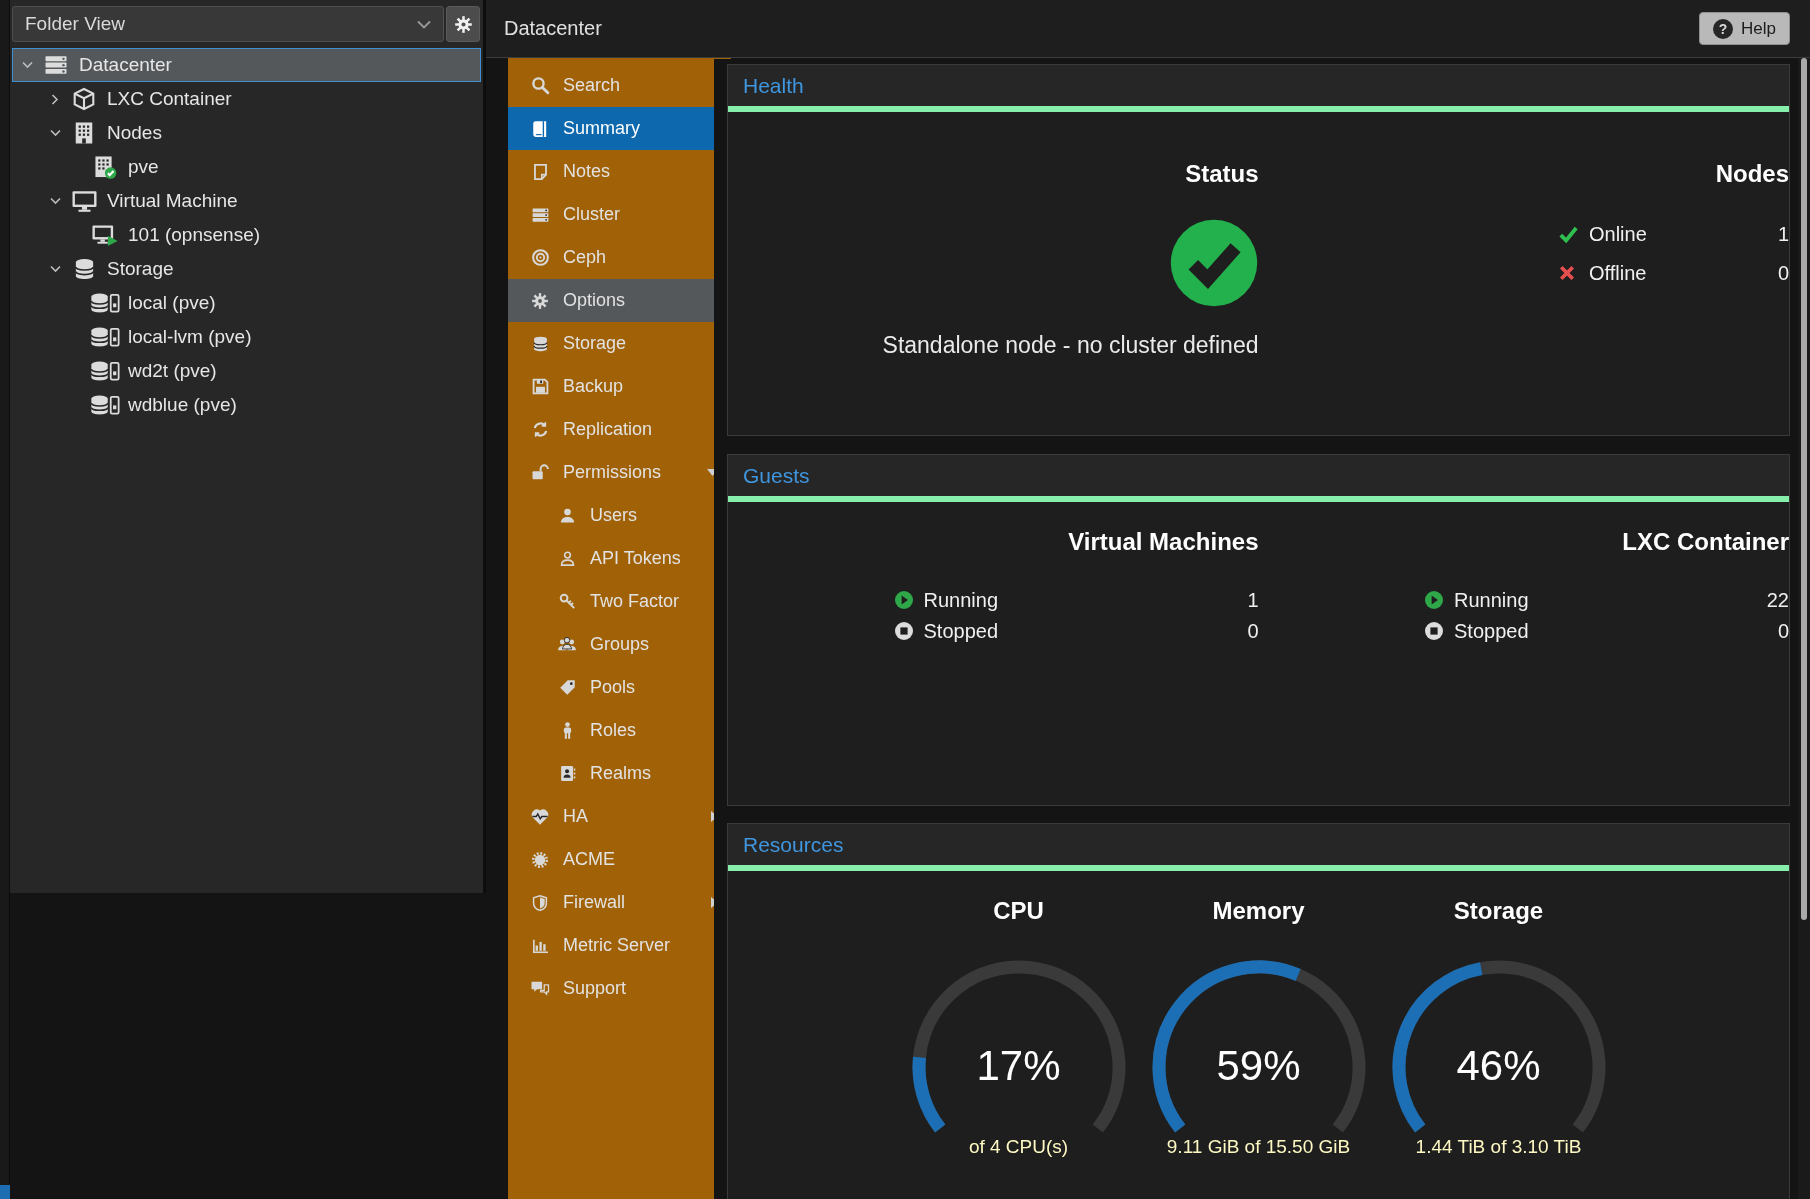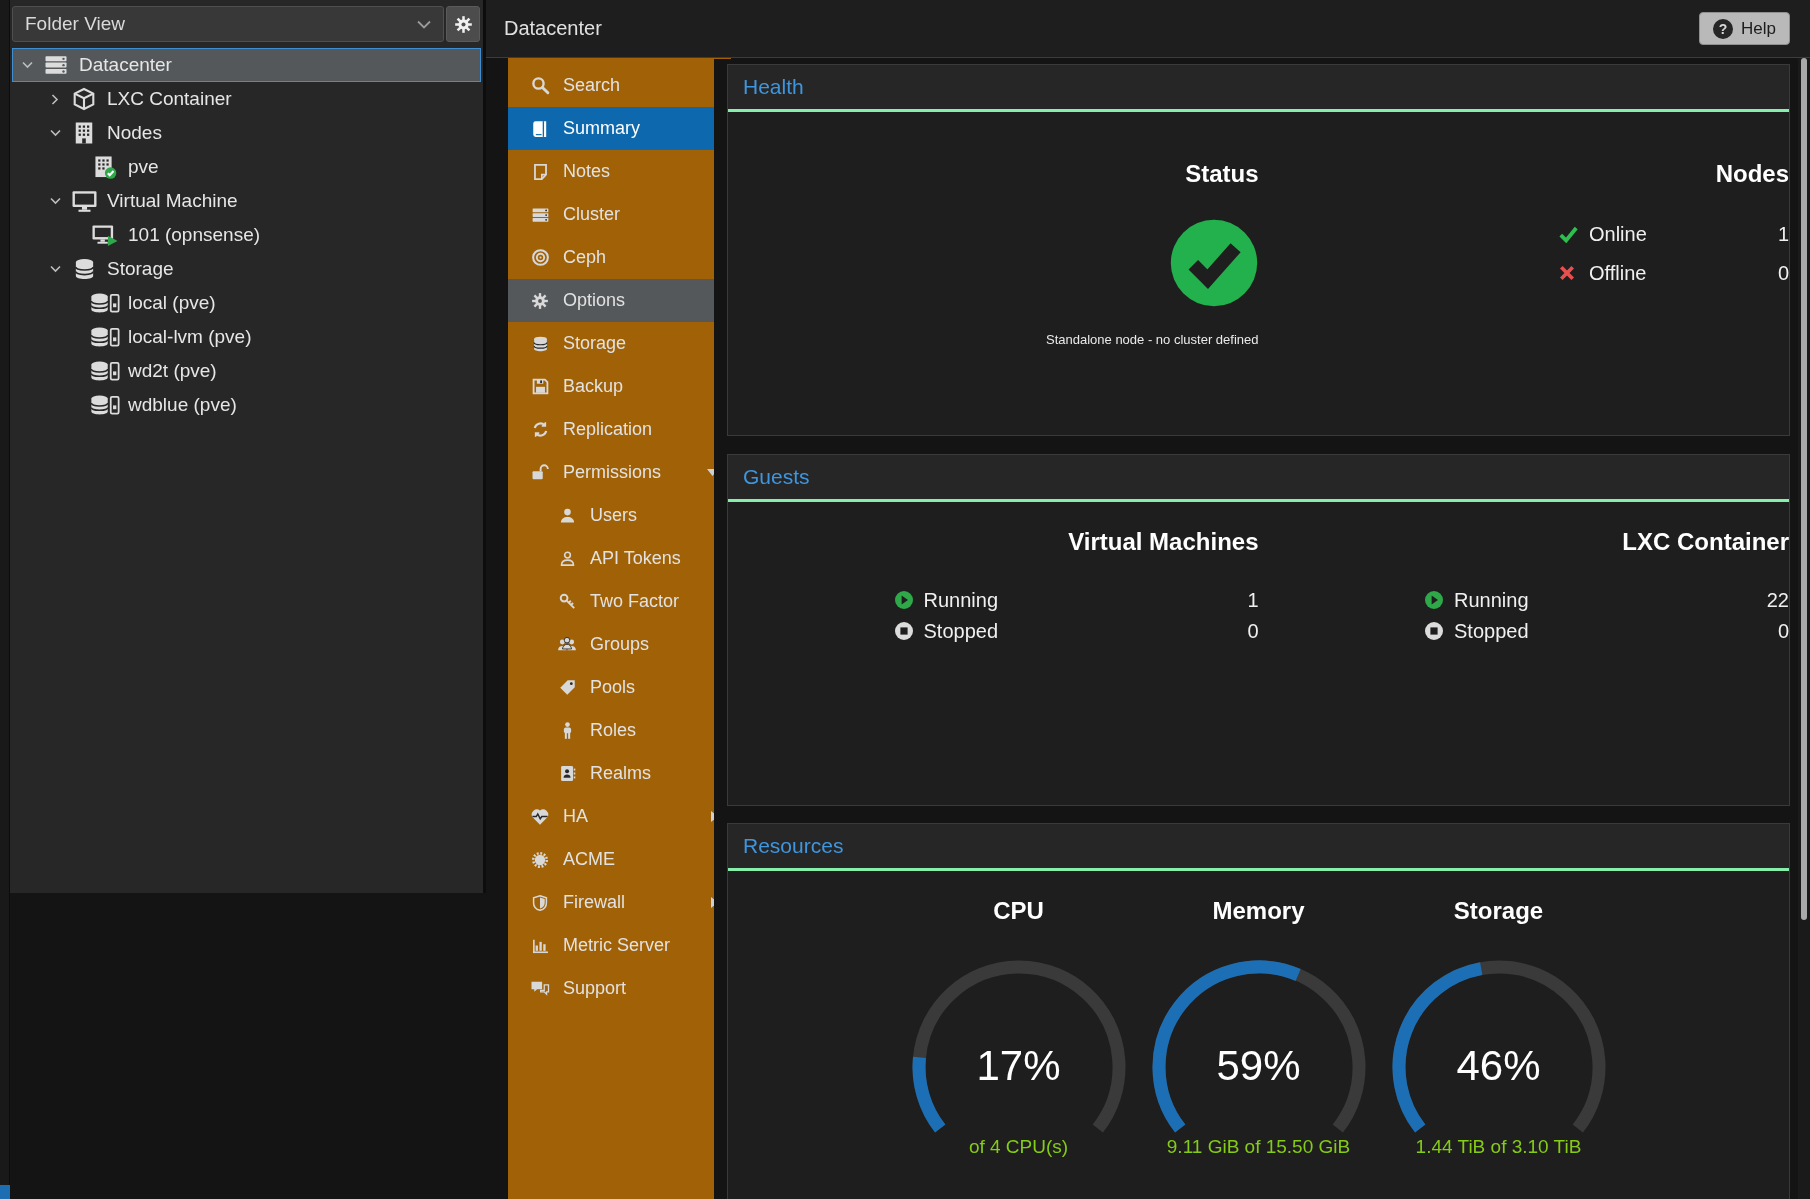--- a/index.html
+++ b/index.html
@@ -57,51 +57,51 @@
   .mi .ic { width:24px; margin-right:11px; flex:none; display:flex; justify-content:center; color:#d8d8d8; }
   .mi.indent { padding-left:47px;align-items:center; }
   .mi.selected { background:#0d68ae; color:#ffffff; }
   .mi.selected .ic { color:#ffffff; }
   .mi.hovered { background:#54585b; }
   .mi .expander { position:absolute; right:13px; color:#cfcfcf; display:flex; }
 
   
   .main { position:absolute; left:714px; top:59px; width:1096px; height:1140px; background:#141414; }
   .panel { position:absolute; left:13px; width:1063px; background:#1e1e1e; border:1px solid #3a3a3a; }
-  .panel-header { height:47px; background:#262626; border-bottom:3px solid #86efac; display:flex; align-items:center; padding-left:15px; }
+  .panel-header { height:47px; background:#262626; border-bottom:6px solid #86efac; display:flex; align-items:center; padding-left:15px; }
   .panel-title { font-size:21px; color:#3f96df; }
   .panel-body { position:relative; }
 
   .panel.health { top:5px; height:372px; }
   .panel.guests { top:395px; height:352px; }
   .panel.resources { top:764px; height:400px; }
 
   .two-col { display:flex; }
   .col { flex:1; display:flex; flex-direction:column; align-items:flex-end; }
   .sec-title { font-size:24px; font-weight:bold; color:#ffffff; }
 
   .health .col { padding-top:48px; }
   .big-check { margin-top:30px; }
-  .health-msg { margin-top:24px; font-size:13px; color:#eaeaea; }
+  .health-msg { margin-top:24px; font-size:23px; color:#eaeaea; }
   .node-rows { margin-top:36px; width:230px; }
   .srow { display:flex; align-items:center; font-size:20px; color:#f0f0f0; height:20px; }
   .node-rows .srow + .srow { margin-top:19px; }
   .srow .sic { width:24px; flex:none; display:flex; }
   .srow .sval { margin-left:auto; }
 
   .guests .col { padding-top:26px; }
   .guest-rows { margin-top:34px; width:365px; }
   .guest-rows .srow + .srow { margin-top:11px; }
   .srow .slabel { margin-left:6px; }
 
   .res-body { display:flex; justify-content:center; }
   .gauge-col { width:240px; display:flex; flex-direction:column; align-items:center; padding-top:26px; }
   .gauge-wrap { position:relative; width:240px; height:205px; margin-top:12px; }
   .gauge-pct { position:absolute; left:0; top:105px; width:100%; text-align:center; font-size:42px; color:#ffffff; }
-  .gauge-sub { margin-top:-6px; font-size:19px; color:#84cc16; }
+  .gauge-sub { margin-top:-6px; font-size:19px; color:#fef9c3; }
 
   
   .scrollbar { position:absolute; right:0; top:58px; width:12px; height:1141px; background:#1a1a1a; }
   .scrollbar .thumb { position:absolute; left:3px; top:0; width:6px; height:862px; background:#a9a9a9; border-radius:3px; }
 </style>
 </head>
 <body>
 
 <div class="left-edge">
   <div class="blue-tab"></div>

